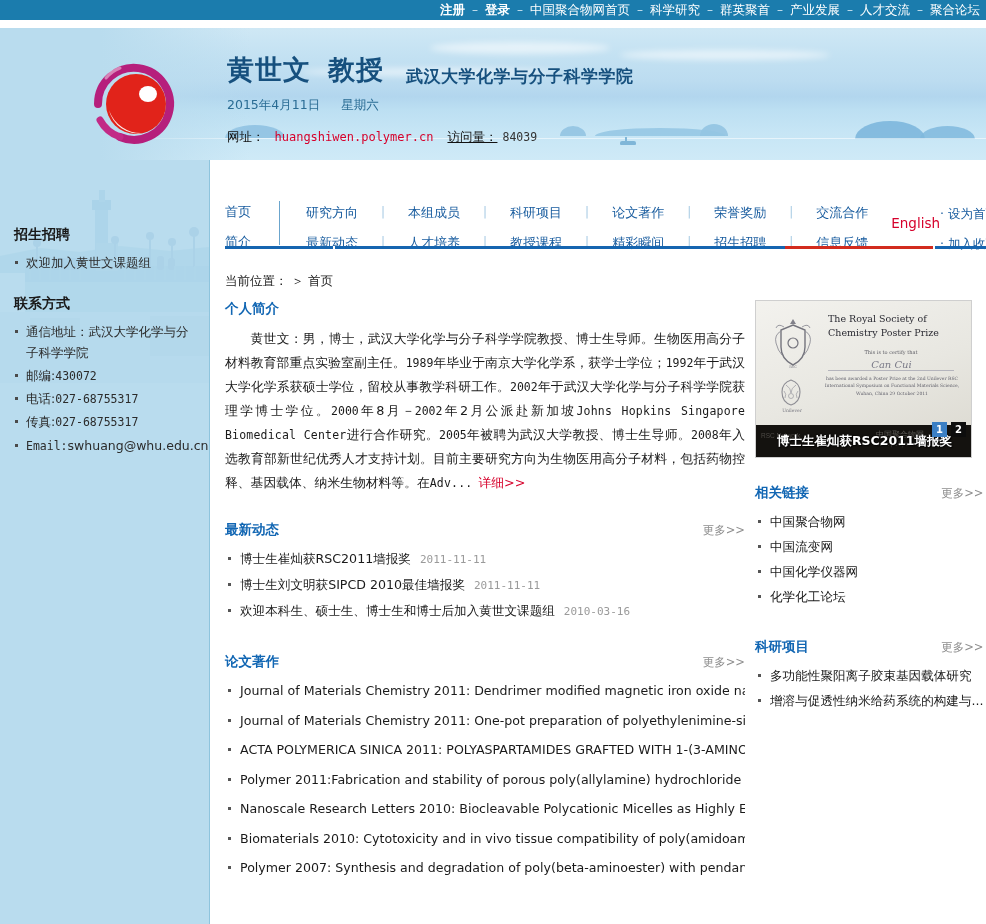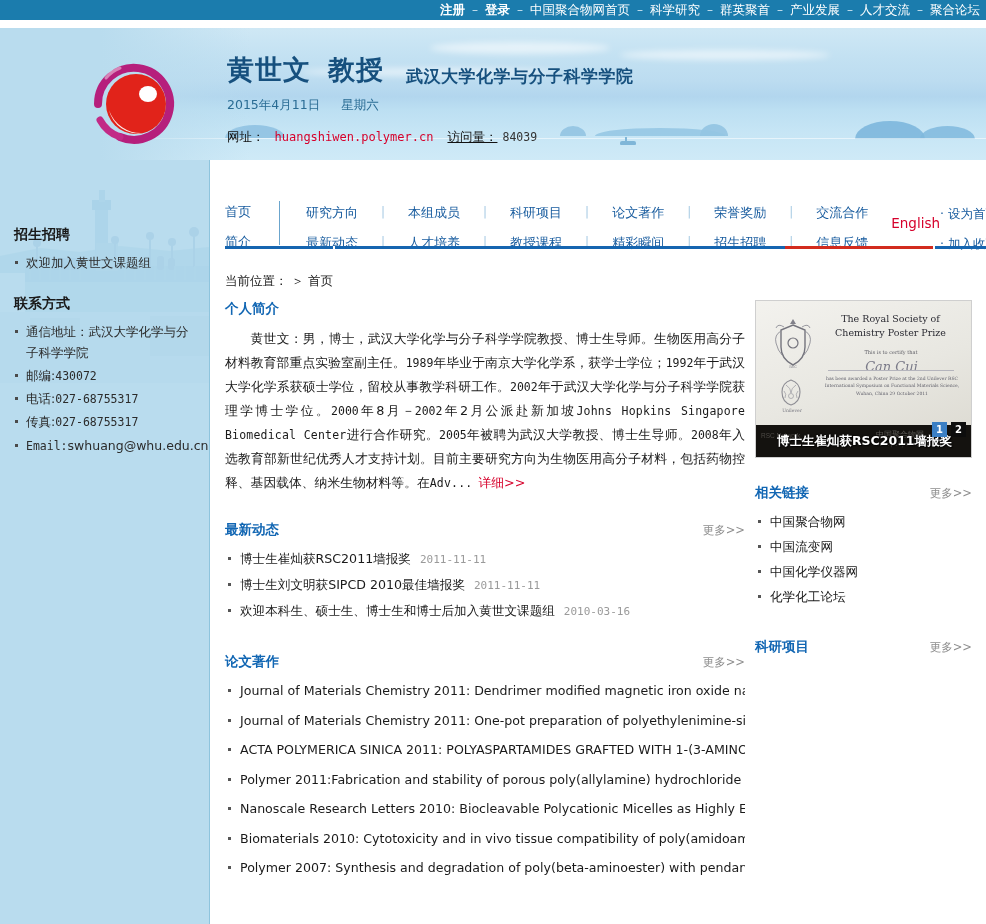--- a/index.html
+++ b/index.html
@@ -377,44 +377,44 @@
     border: 1px solid #cfcfcf;
   }
   .cert {
     position: absolute;
     left: 0; top: 0;
     width: 215px; height: 125px;
     background: linear-gradient(160deg, #f3f2ee 0%, #e8e7e1 60%, #dedcd4 100%);
   }
   .cert-title {
     position: absolute;
-    left: 62px; top: 11px;
+    left: 72px; top: 11px;
     width: 145px;
-    text-align: center;
+    text-align: left;
     font-family: "DejaVu Serif", "Liberation Serif", serif;
     font-size: 9.5px;
     color: #2b2b33;
     line-height: 1.45;
   }
   .cert-sub {
     position: absolute;
     left: 70px; top: 48px;
     width: 130px;
     text-align: center;
     font-family: "DejaVu Serif", "Liberation Serif", serif;
     font-size: 5px;
     color: #5a5a62;
   }
   .cert-name {
     position: absolute;
     left: 78px; top: 58px;
     width: 115px;
     text-align: center;
     font-family: "DejaVu Serif", "Liberation Serif", serif;
-    font-size: 13px;
+    font-size: 10px;
     color: #7a7a88;
     font-style: italic;
   }
   .cert-rule {
     position: absolute;
     left: 72px; top: 69px;
     width: 126px; height: 1px;
     background: #b4b4bc;
   }
   .cert-body {
@@ -803,20 +803,24 @@
             <li><a href="#">中国化学仪器网</a></li>
             <li><a href="#">化学化工论坛</a></li>
           </ul>
         </div>
 
         <div class="side-sec-proj">
           <div class="sec-head">
             <span class="sec-title">科研项目</span>
             <a class="sec-more" href="#">更多&gt;&gt;</a>
           </div>
+          <ul class="itemlist">
+            <li><a href="#">多功能性聚阳离子胶束基因载体研究</a></li>
+            <li><a href="#">增溶与促透性纳米给药系统的构建与...</a></li>
+          </ul>
         </div>
 
       </div>
     </div>
   </div>
 
   <div class="nav-underline">
     <div class="nu-seg" style="left:0; width:108px; background:#1565b0;"></div>
     <div class="nu-seg" style="left:110px; width:450px; background:#1565b0;"></div>
     <div class="nu-seg" style="left:560px; width:148px; background:#d22b1e;"></div>

